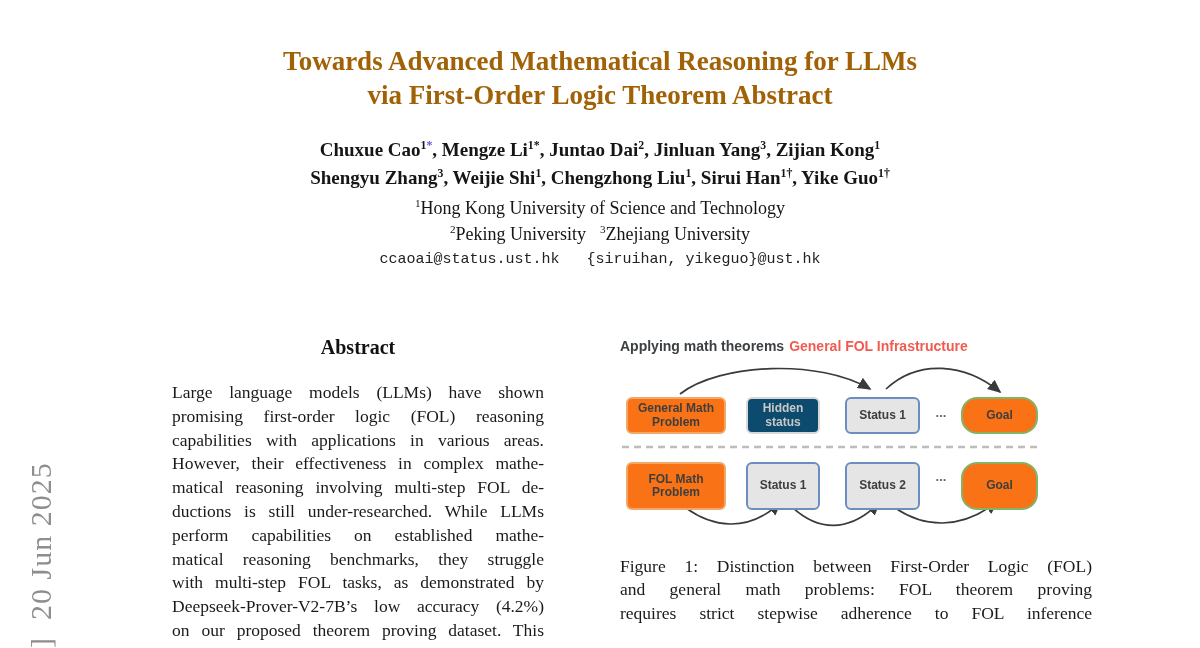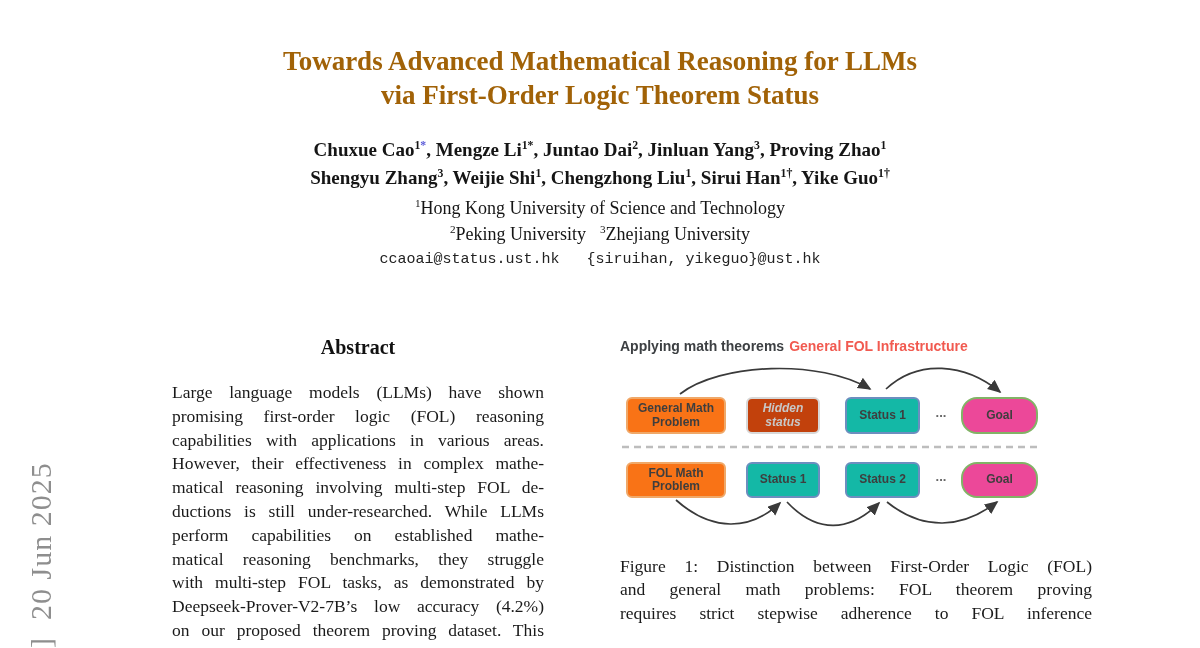--- a/index.html
+++ b/index.html
@@ -35,25 +35,25 @@
   .fig-label{font-family:"Liberation Sans",sans-serif;font-weight:bold;font-size:14px;
     color:#3d4043;white-space:nowrap;}
   .lbl-red{color:#f15a50;margin-left:5px;}
   .lbl-green{color:#56a33f;margin-left:10px;}
   .diagram{position:relative;width:472px;height:176px;margin-top:5px;}
   .arrow-layer{position:absolute;left:0;top:0;}
   .dbox{position:absolute;border-radius:6px;display:flex;align-items:center;justify-content:center;
     text-align:center;font-family:"Liberation Sans",sans-serif;font-weight:bold;font-size:12px;
     line-height:13.5px;color:#3e3e3e;border:2px solid;box-sizing:border-box;padding:2px;}
   .box-yellow{background:#f97316;border-color:#f0a868;}
-  .box-blue{background:#14b8a6;border-color:#6c8ebf;}
-  .box-green{background:#ec4899;border-color:#82b366;border-radius:16px;}
-  .box-gray{background:#c2410c;border-color:#d8d8d8;color:#c8c8c8;font-style:italic;}
+  .box-blue{background:#e5e5e5;border-color:#6c8ebf;}
+  .box-green{background:#f97316;border-color:#82b366;border-radius:16px;}
+  .box-gray{background:#0c4a6e;border-color:#d8d8d8;color:#c8c8c8;}
   .r1{top:38px;height:37px;}
-  .r2{top:103px;height:36px;}
+  .r2{top:103px;height:48px;}
   .c1{left:6px;width:100px;}
   .c2{left:126px;width:74px;}
   .c3{left:225px;width:75px;}
   .c4{left:341px;width:77px;}
   .dots{position:absolute;left:308px;width:26px;text-align:center;font-family:"Liberation Sans",sans-serif;
     font-weight:bold;color:#666;font-size:13px;}
   .dots-1{top:46px;}
   .dots-2{top:110px;}
   .fig-label-bottom{margin-top:-2px;}
   .caption{margin-top:20px;}
@@ -61,24 +61,24 @@
 </style>
 </head>
 <body>
 
 <div class="page">
 
   <div class="arxiv-stamp">I]  20 Jun 2025</div>
 
   <div class="title">
     <div>Towards Advanced Mathematical Reasoning for LLMs</div>
-    <div>via First-Order Logic Theorem Status</div>
+    <div>via First-Order Logic Theorem Abstract</div>
   </div>
 
-  <div class="authors authors-l1"><span>Chuxue Cao</span><sup>1</sup><sup class="star-link">*</sup><span>, Mengze Li</span><sup>1*</sup><span>, Juntao Dai</span><sup>2</sup><span>, Jinluan Yang</span><sup>3</sup><span>, Proving Zhao</span><sup>1</sup></div>
+  <div class="authors authors-l1"><span>Chuxue Cao</span><sup>1</sup><sup class="star-link">*</sup><span>, Mengze Li</span><sup>1*</sup><span>, Juntao Dai</span><sup>2</sup><span>, Jinluan Yang</span><sup>3</sup><span>, Zijian Kong</span><sup>1</sup></div>
 
   <div class="authors authors-l2"><span>Shengyu Zhang</span><sup>3</sup><span>, Weijie Shi</span><sup>1</sup><span>, Chengzhong Liu</span><sup>1</sup><span>, Sirui Han</span><sup>1†</sup><span>, Yike Guo</span><sup>1†</sup></div>
 
   <div class="affil affil-1"><sup>1</sup><span>Hong Kong University of Science and Technology</span></div>
 
   <div class="affil affil-2"><sup>2</sup><span>Peking University</span><span class="affil-gap"></span><sup>3</sup><span>Zhejiang University</span></div>
 
   <div class="emails">ccaoai@status.ust.hk   {siruihan, yikeguo}@ust.hk</div>
 
   <div class="left-col">

